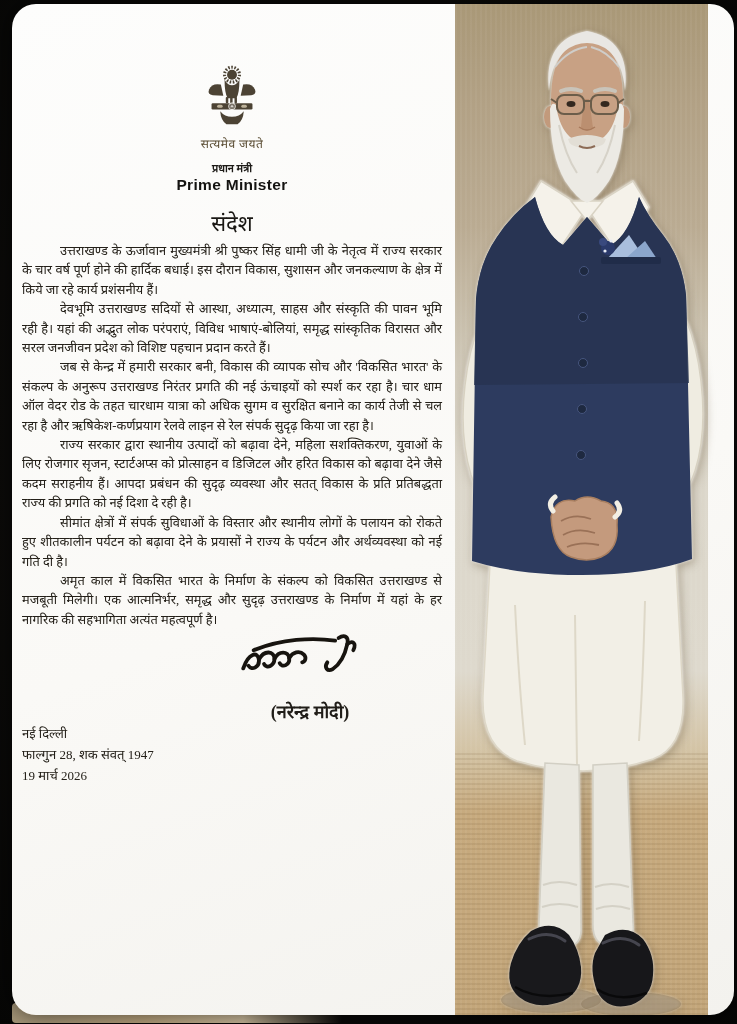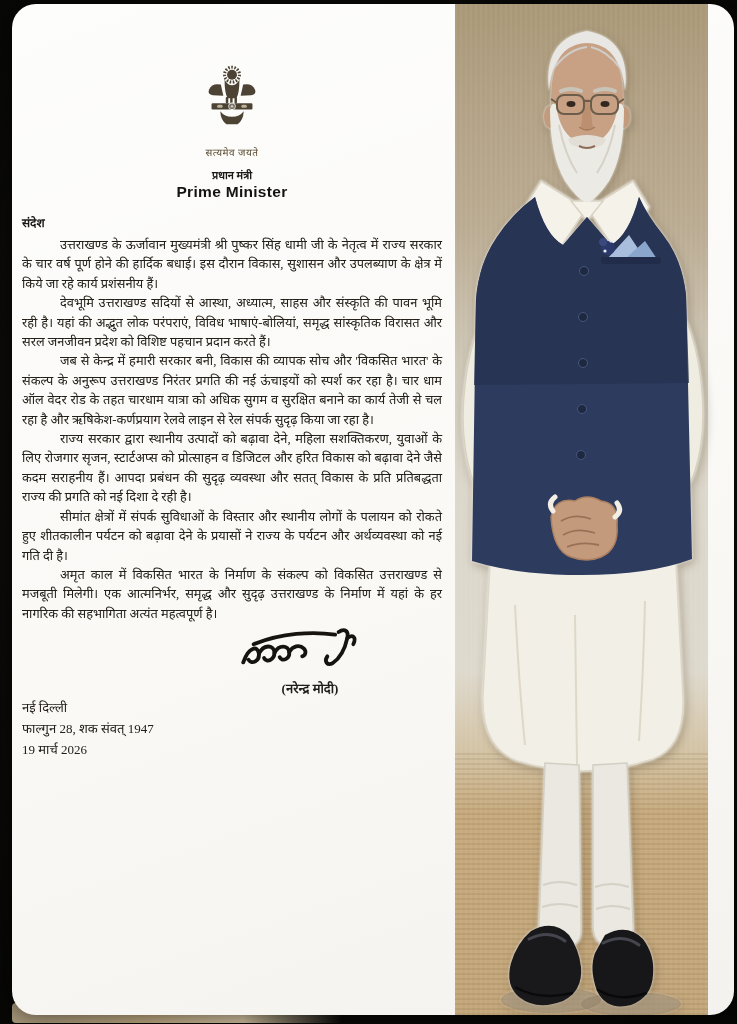--- a/index.html
+++ b/index.html
@@ -11,31 +11,31 @@
       background:linear-gradient(90deg,#a8997b 0%,#c2ab83 40%,#d6c5a4 70%,rgba(214,197,164,0) 100%);}
   
   .card{position:absolute;left:12px;top:4px;right:3px;bottom:9px;border-radius:24px;
         background:linear-gradient(160deg,#fdfdfc 0%,#faf9f6 55%,#f3f2ee 100%);
         overflow:hidden;box-shadow:0 0 26px rgba(0,0,0,.65);}
   
   .letter{position:absolute;left:0;top:0;width:443px;height:100%;padding:56px 13px 0 10px;
           box-sizing:border-box;color:#262220;}
   .letterhead{text-align:center;}
   .emblem-svg{display:block;margin:0 auto;width:62px;height:74px;}
-  .motto{font-size:10px;letter-spacing:.5px;color:#57492f;margin-top:11px;}
+  .motto{font-size:12px;letter-spacing:.5px;color:#57492f;margin-top:1px;}
   .title-hi{font-size:11px;font-weight:bold;margin-top:8px;color:#1c1a17;}
   .title-en{font-family:"Liberation Sans",sans-serif;font-size:15.5px;font-weight:bold;
             letter-spacing:.3px;color:#141311;margin-top:1px;text-align:center;}
-  .heading{text-align:left;font-size:12px;font-weight:bold;margin-top:13px;color:#191713;}
+  .heading{text-align:center;font-size:22px;font-weight:normal;margin-top:13px;color:#191713;}
   .body-text{margin-top:5px;}
   .body-text p{margin:0;font-size:12.8px;line-height:19.4px;text-align:justify;
                text-indent:38px;color:#242019;}
   .sig-block{width:180px;margin:2px 42px 0 auto;text-align:center;}
   .sig-svg{display:block;width:150px;height:52px;margin:0 auto;}
-  .sig-name{font-size:13px;font-weight:bold;color:#201d18;margin-top:1px;}
+  .sig-name{font-size:18px;font-weight:bold;color:#201d18;margin-top:15px;}
   .date-block{font-size:13px;line-height:21px;color:#242019;}
   
   .photo{position:absolute;left:443px;top:0;bottom:0;width:253px;
      background:linear-gradient(180deg,#a99877 0%,#b2a185 10%,#baab92 22%,#cfc8b8 36%,
                 #dcd7cb 48%,#ded9cd 66%,#d3c3a4 74%,#c7aa7e 80%,#c3a67a 100%);}
   .photo::before{content:"";position:absolute;inset:0;
      background:repeating-linear-gradient(90deg,rgba(255,255,255,.045) 0 2px,rgba(0,0,0,0) 2px 5px);}
   .photo::after{content:"";position:absolute;left:0;right:0;bottom:0;height:26%;
      background:repeating-linear-gradient(0deg,rgba(110,85,50,.12) 0 2px,rgba(0,0,0,0) 2px 5px);}
   .figure-svg{position:absolute;inset:0;width:100%;height:100%;z-index:2;
@@ -76,21 +76,21 @@
           </g>
         </svg>
         <div class="motto">सत्यमेव जयते</div>
         <div class="title-hi">प्रधान मंत्री</div>
         <div class="title-en">Prime Minister</div>
       </div>
 
       <div class="heading">संदेश</div>
 
       <div class="body-text">
-        <p>उत्तराखण्ड के ऊर्जावान मुख्यमंत्री श्री पुष्कर सिंह धामी जी के नेतृत्व में राज्य सरकार के चार वर्ष पूर्ण होने की हार्दिक बधाई। इस दौरान विकास, सुशासन और उपलब्याण के क्षेत्र में किये जा रहे कार्य प्रशंसनीय हैं।</p>
+        <p>उत्तराखण्ड के ऊर्जावान मुख्यमंत्री श्री पुष्कर सिंह धामी जी के नेतृत्व में राज्य सरकार के चार वर्ष पूर्ण होने की हार्दिक बधाई। इस दौरान विकास, सुशासन और जनकल्याण के क्षेत्र में किये जा रहे कार्य प्रशंसनीय हैं।</p>
         <p>देवभूमि उत्तराखण्ड सदियों से आस्था, अध्यात्म, साहस और संस्कृति की पावन भूमि रही है। यहां की अद्भुत लोक परंपराएं, विविध भाषाएं-बोलियां, समृद्ध सांस्कृतिक विरासत और सरल जनजीवन प्रदेश को विशिष्ट पहचान प्रदान करते हैं।</p>
         <p>जब से केन्द्र में हमारी सरकार बनी, विकास की व्यापक सोच और 'विकसित भारत' के संकल्प के अनुरूप उत्तराखण्ड निरंतर प्रगति की नई ऊंचाइयों को स्पर्श कर रहा है। चार धाम ऑल वेदर रोड के तहत चारधाम यात्रा को अधिक सुगम व सुरक्षित बनाने का कार्य तेजी से चल रहा है और ऋषिकेश-कर्णप्रयाग रेलवे लाइन से रेल संपर्क सुदृढ़ किया जा रहा है।</p>
         <p>राज्य सरकार द्वारा स्थानीय उत्पादों को बढ़ावा देने, महिला सशक्तिकरण, युवाओं के लिए रोजगार सृजन, स्टार्टअप्स को प्रोत्साहन व डिजिटल और हरित विकास को बढ़ावा देने जैसे कदम सराहनीय हैं। आपदा प्रबंधन की सुदृढ़ व्यवस्था और सतत् विकास के प्रति प्रतिबद्धता राज्य की प्रगति को नई दिशा दे रही है।</p>
         <p>सीमांत क्षेत्रों में संपर्क सुविधाओं के विस्तार और स्थानीय लोगों के पलायन को रोकते हुए शीतकालीन पर्यटन को बढ़ावा देने के प्रयासों ने राज्य के पर्यटन और अर्थव्यवस्था को नई गति दी है।</p>
         <p>अमृत काल में विकसित भारत के निर्माण के संकल्प को विकसित उत्तराखण्ड से मजबूती मिलेगी। एक आत्मनिर्भर, समृद्ध और सुदृढ़ उत्तराखण्ड के निर्माण में यहां के हर नागरिक की सहभागिता अत्यंत महत्वपूर्ण है।</p>
       </div>
 
       <div class="sig-block">
         <svg class="sig-svg" viewBox="0 0 170 60">
           <g fill="none" stroke="#17140f" stroke-width="4.4" stroke-linecap="round" stroke-linejoin="round">

